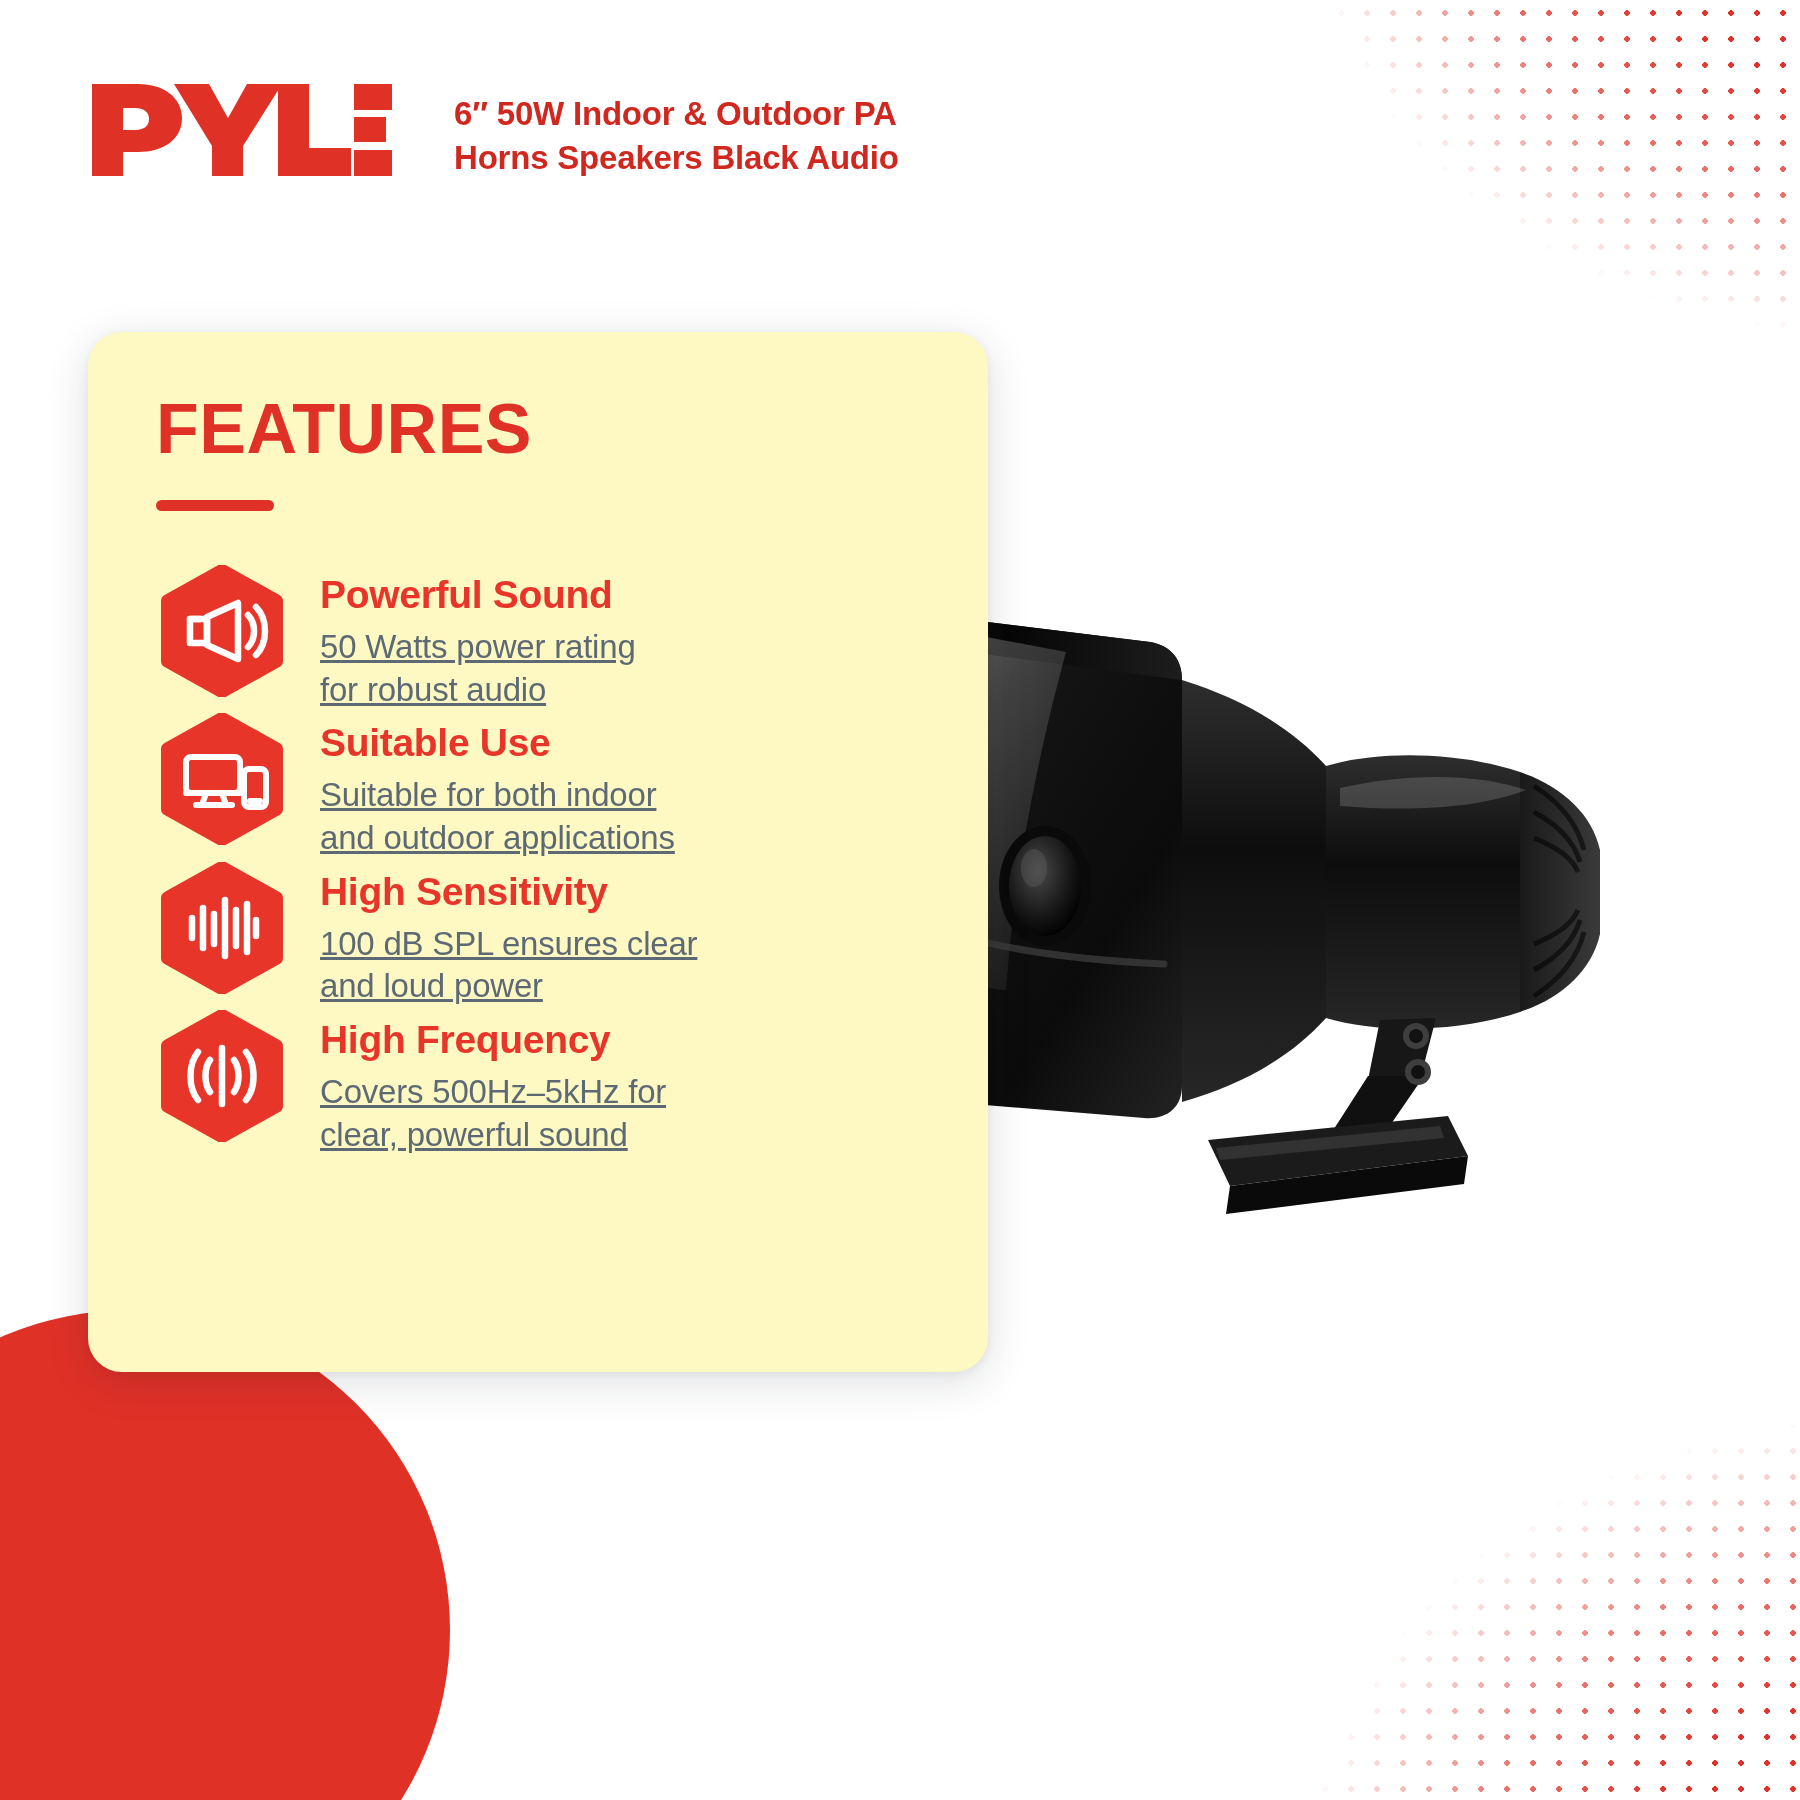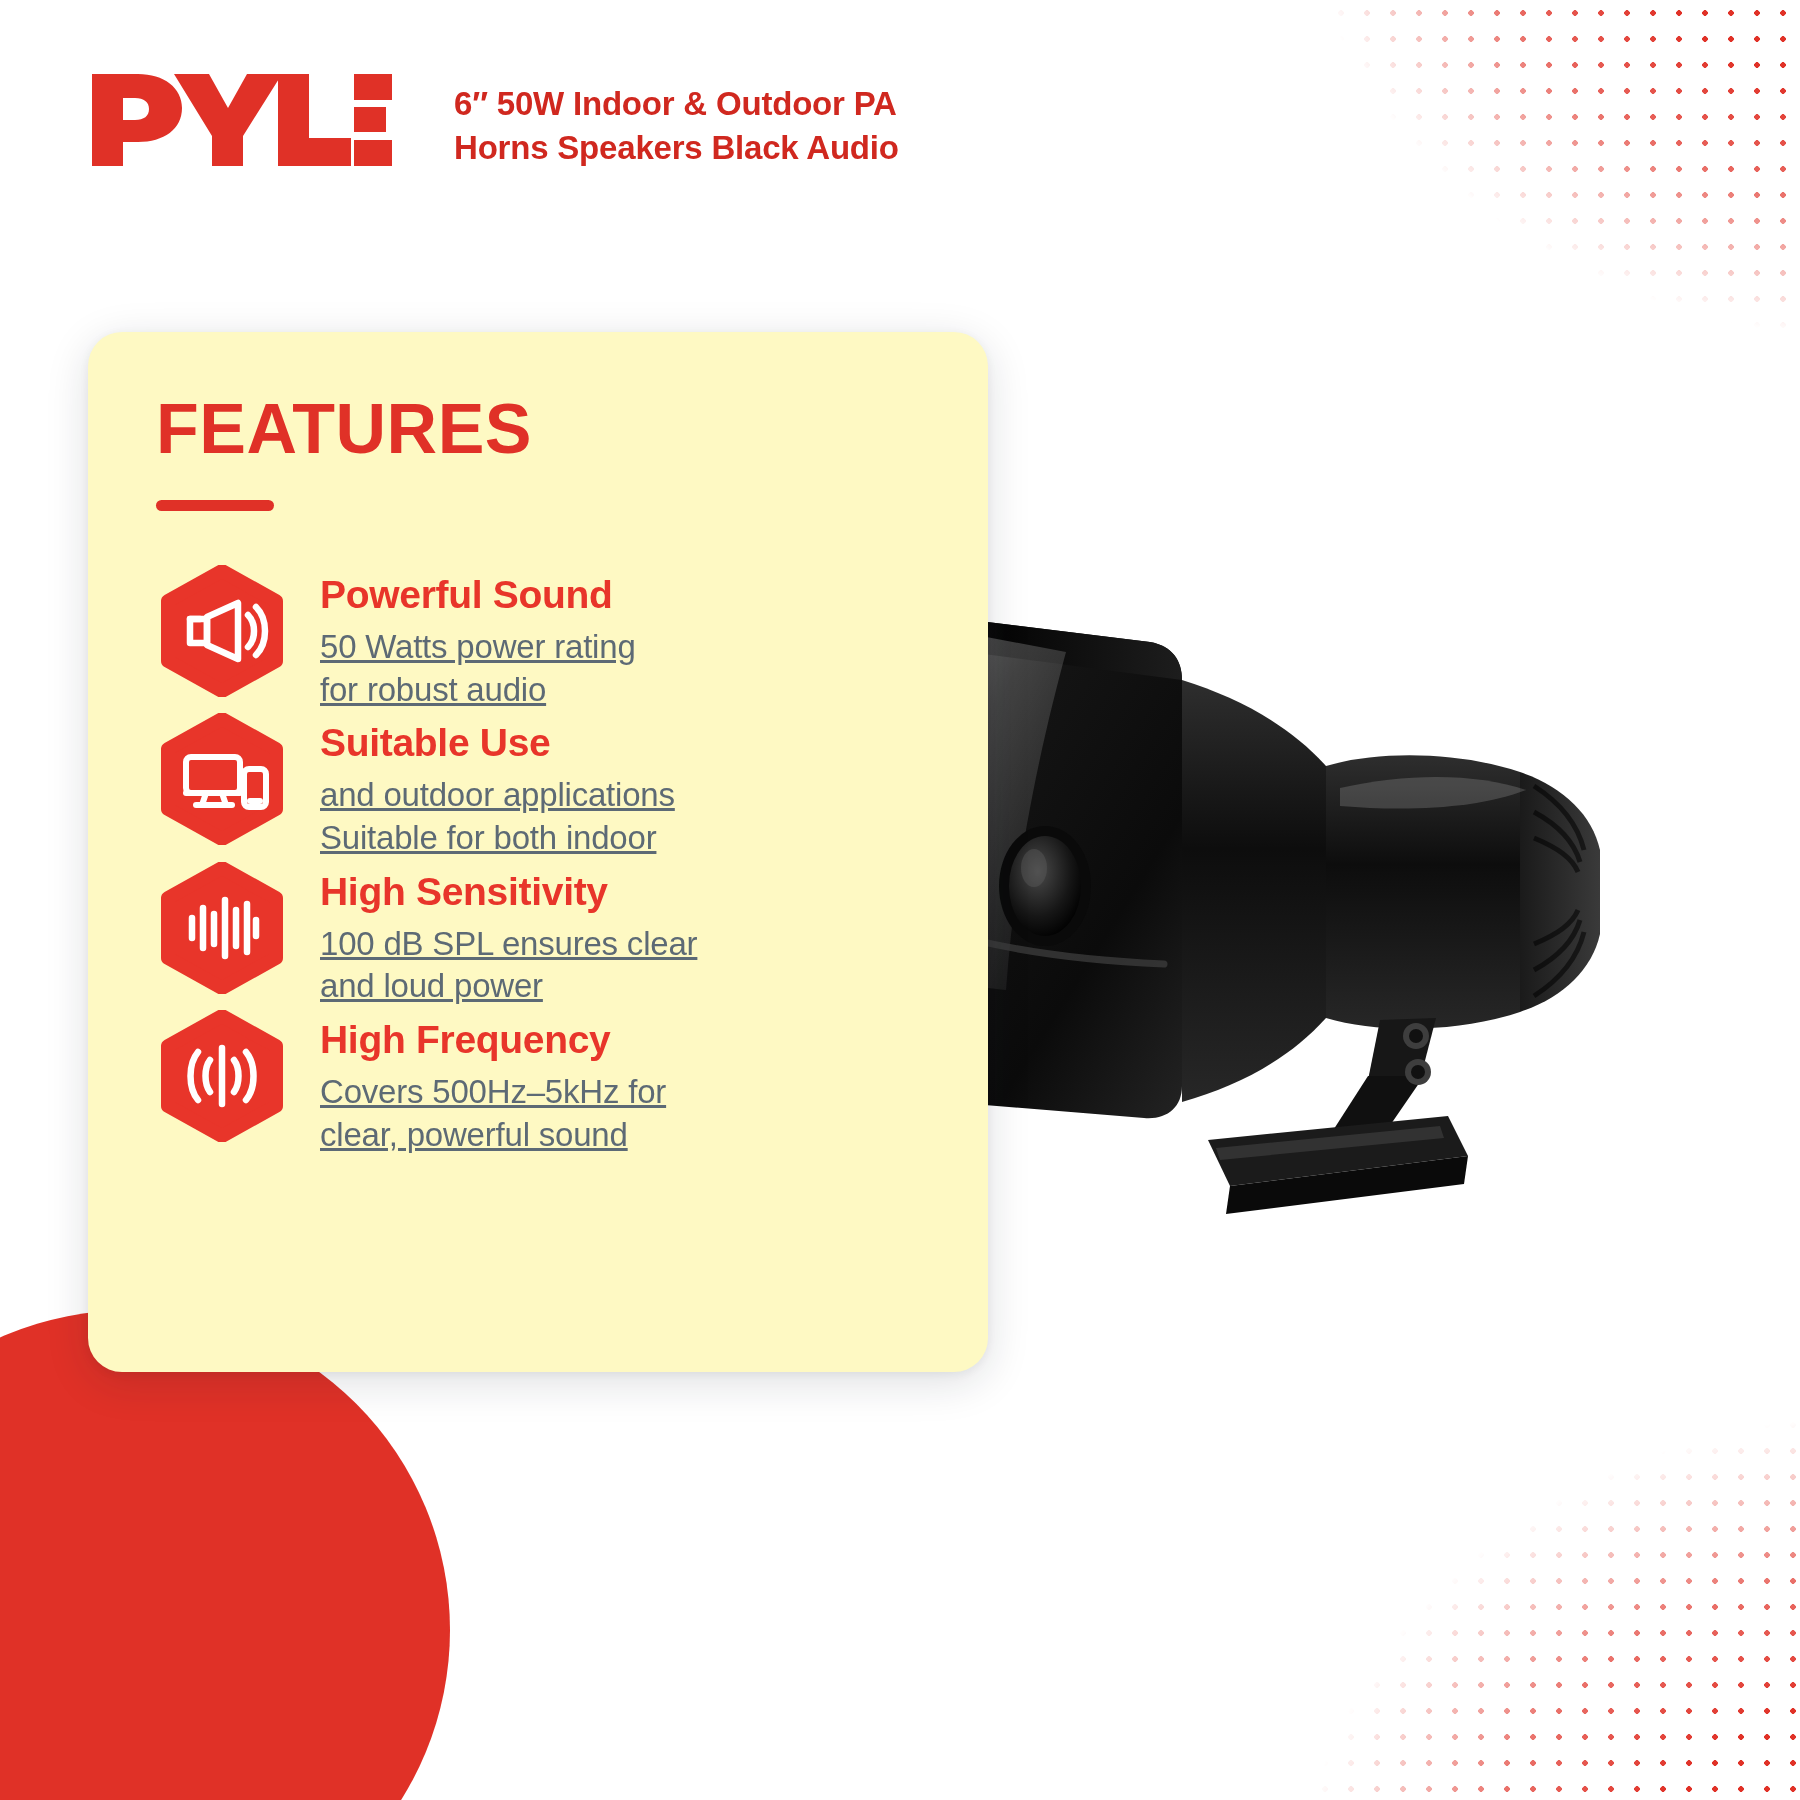--- a/index.html
+++ b/index.html
@@ -55,21 +55,21 @@
     bottom: -150px;
     width: 640px;
     height: 640px;
     border-radius: 50%;
     background: #e03127;
   }
 
   
   .header {
     position: absolute;
-    top: 68px;
+    top: 78px;
     left: 92px;
     display: flex;
     align-items: flex-start;
     z-index: 6;
   }
 
   .logo {
     display: block;
     width: 300px;
     height: auto;
@@ -327,22 +327,22 @@
                 <path d="M50 80 L46 92 h24 l-4 -12"></path>
                 <path d="M40 92 h36"></path>
                 <rect x="88" y="56" width="22" height="38" rx="5"></rect>
                 <path d="M94 88 h10"></path>
               </g>
             </svg>
           </div>
           <div class="feature-text">
             <div class="feature-heading">Suitable Use</div>
             <div class="feature-desc">
+              <div>Suitable for both indoor</div>
               <div>and outdoor applications</div>
-              <div>Suitable for both indoor</div>
             </div>
           </div>
         </div>
 
         <div class="feature">
           <div class="badge">
             <svg viewBox="0 0 132 132" aria-hidden="true">
               <path d="M66 6 L120 36 L120 96 L66 126 L12 96 L12 36 Z" fill="#e8352a" stroke="#e8352a" stroke-width="14" stroke-linejoin="round"></path>
               <g stroke="#ffffff" stroke-width="6.5" stroke-linecap="round">
                 <path d="M36 56 v20"></path>

